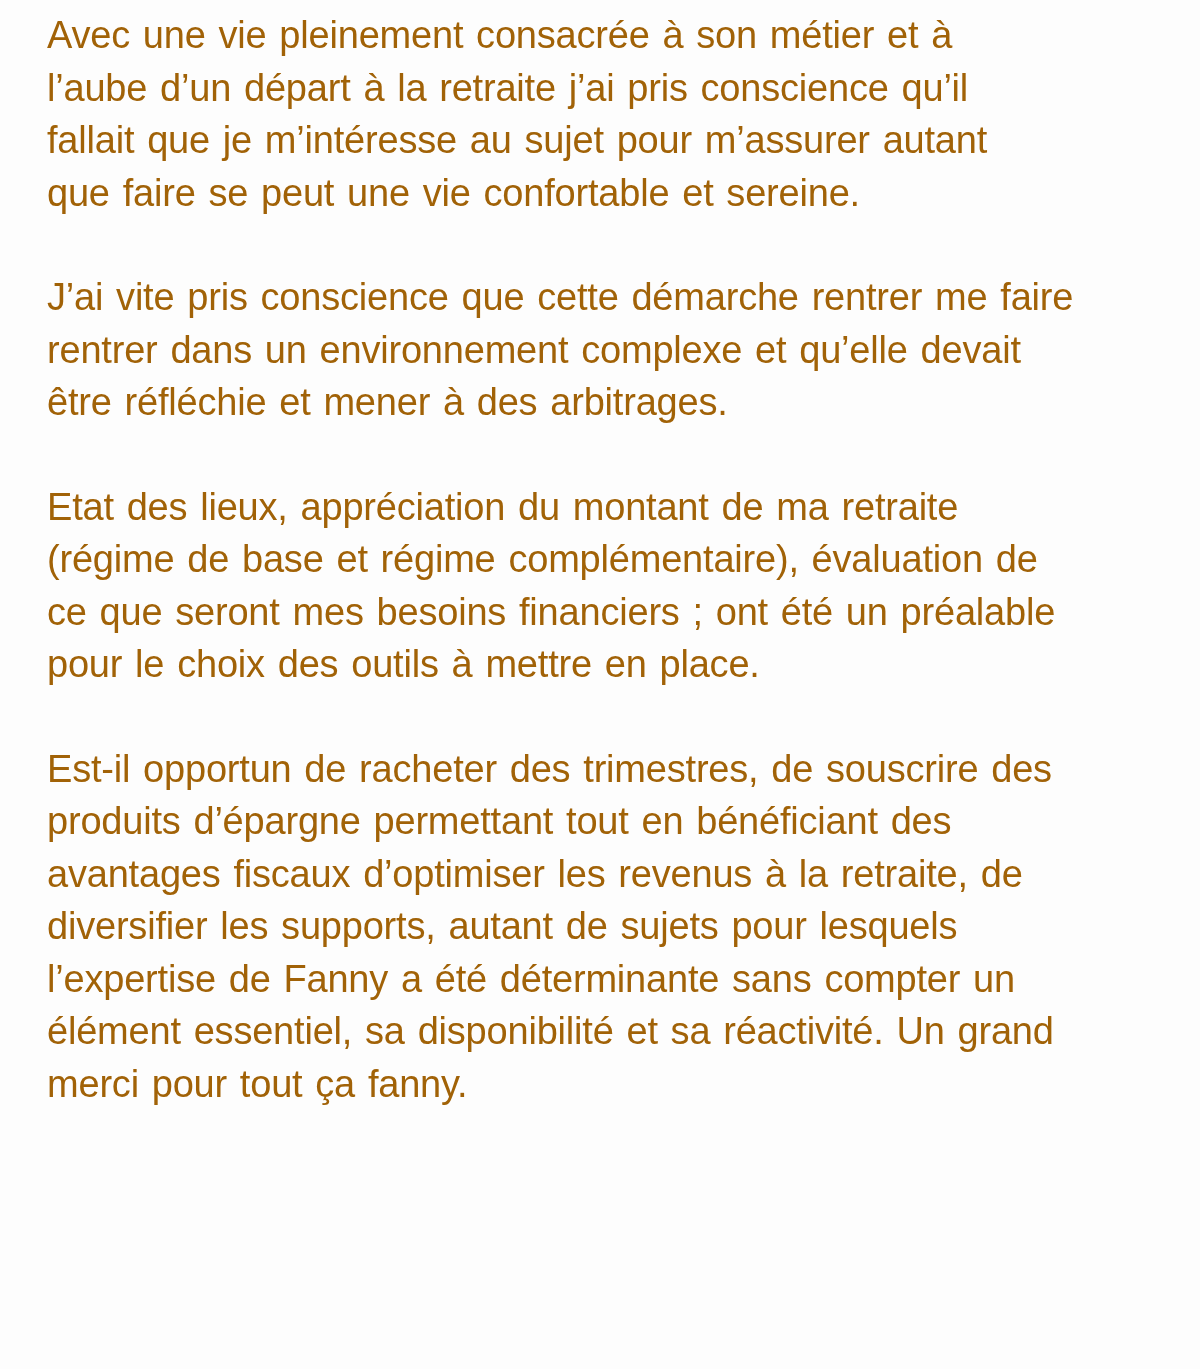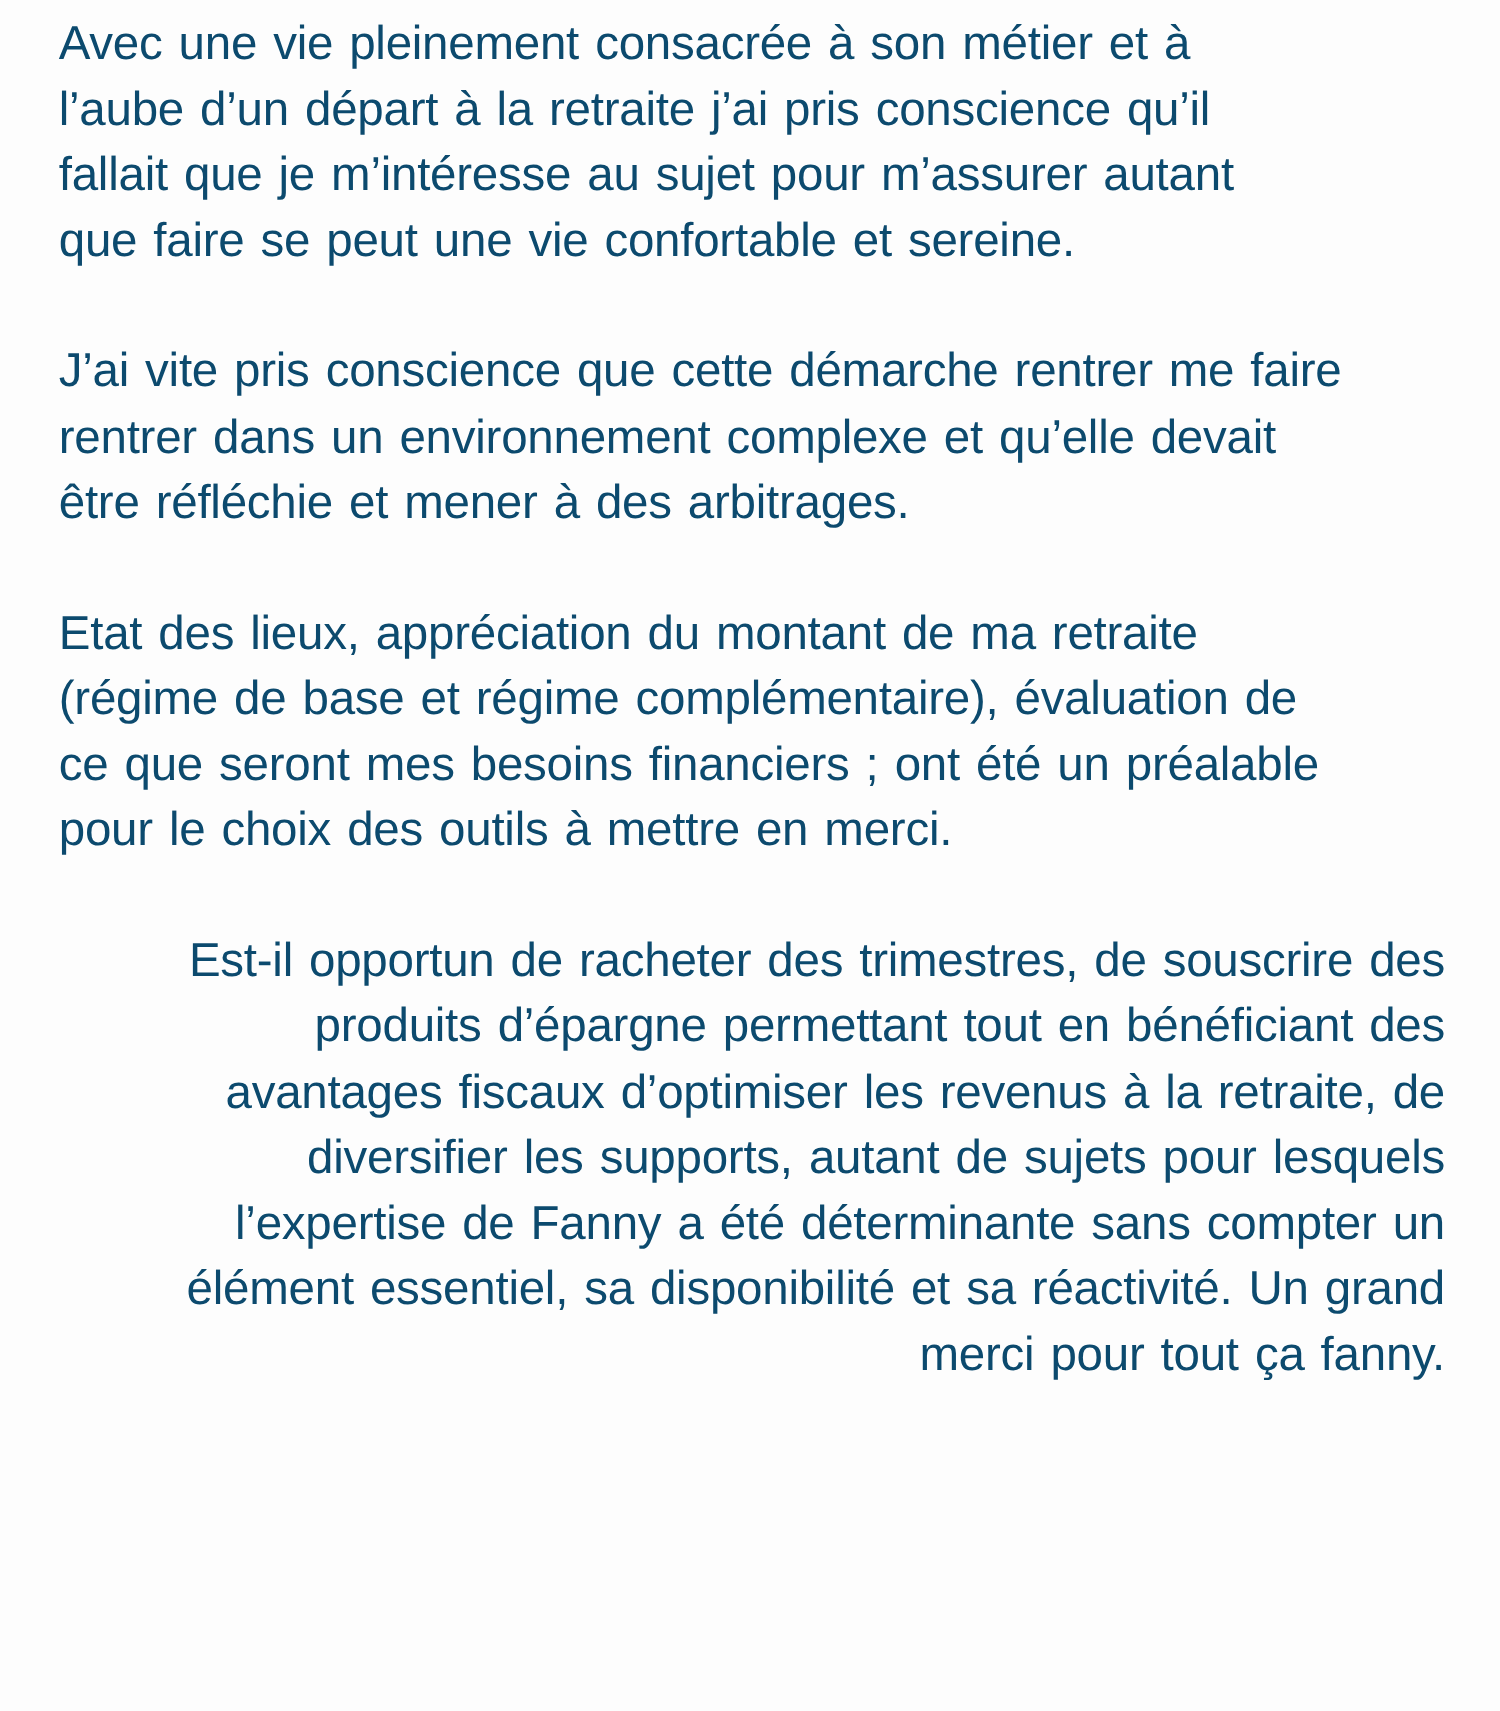--- a/index.html
+++ b/index.html
@@ -18,47 +18,46 @@
     width: 1200px;
     height: 1369px;
     padding: 9px 44px 0 47px;
     background: #fdfdfd;
   }
   .para {
     font-family: "Liberation Sans", "DejaVu Sans", sans-serif;
     font-size: 38px;
     line-height: 52.5px;
     font-weight: 400;
-    color: #0c4a6e;
+    color: #a16207;
     letter-spacing: -0.2px;
     word-spacing: 2.5px;
     margin: 0 0 52px 0;
     white-space: pre-line; 
     text-rendering: optimizeLegibility;
   }
   .para:last-child {
     margin-bottom: 0;
-    text-align: right;
   }
 </style>
 </head>
 <body>
 
 <div class="page">
   <p class="para">Avec une vie pleinement consacrée à son métier et à
 l’aube d’un départ à la retraite j’ai pris conscience qu’il
 fallait que je m’intéresse au sujet pour m’assurer autant
 que faire se peut une vie confortable et sereine.</p>
   <p class="para">J’ai vite pris conscience que cette démarche rentrer me faire
 rentrer dans un environnement complexe et qu’elle devait
 être réfléchie et mener à des arbitrages.</p>
   <p class="para">Etat des lieux, appréciation du montant de ma retraite
 (régime de base et régime complémentaire), évaluation de
 ce que seront mes besoins financiers ; ont été un préalable
-pour le choix des outils à mettre en merci.</p>
+pour le choix des outils à mettre en place.</p>
   <p class="para">Est-il opportun de racheter des trimestres, de souscrire des
 produits d’épargne permettant tout en bénéficiant des
 avantages fiscaux d’optimiser les revenus à la retraite, de
 diversifier les supports, autant de sujets pour lesquels
 l’expertise de Fanny a été déterminante sans compter un
 élément essentiel, sa disponibilité et sa réactivité. Un grand
 merci pour tout ça fanny.</p>
 </div>
 
 </body></html>

